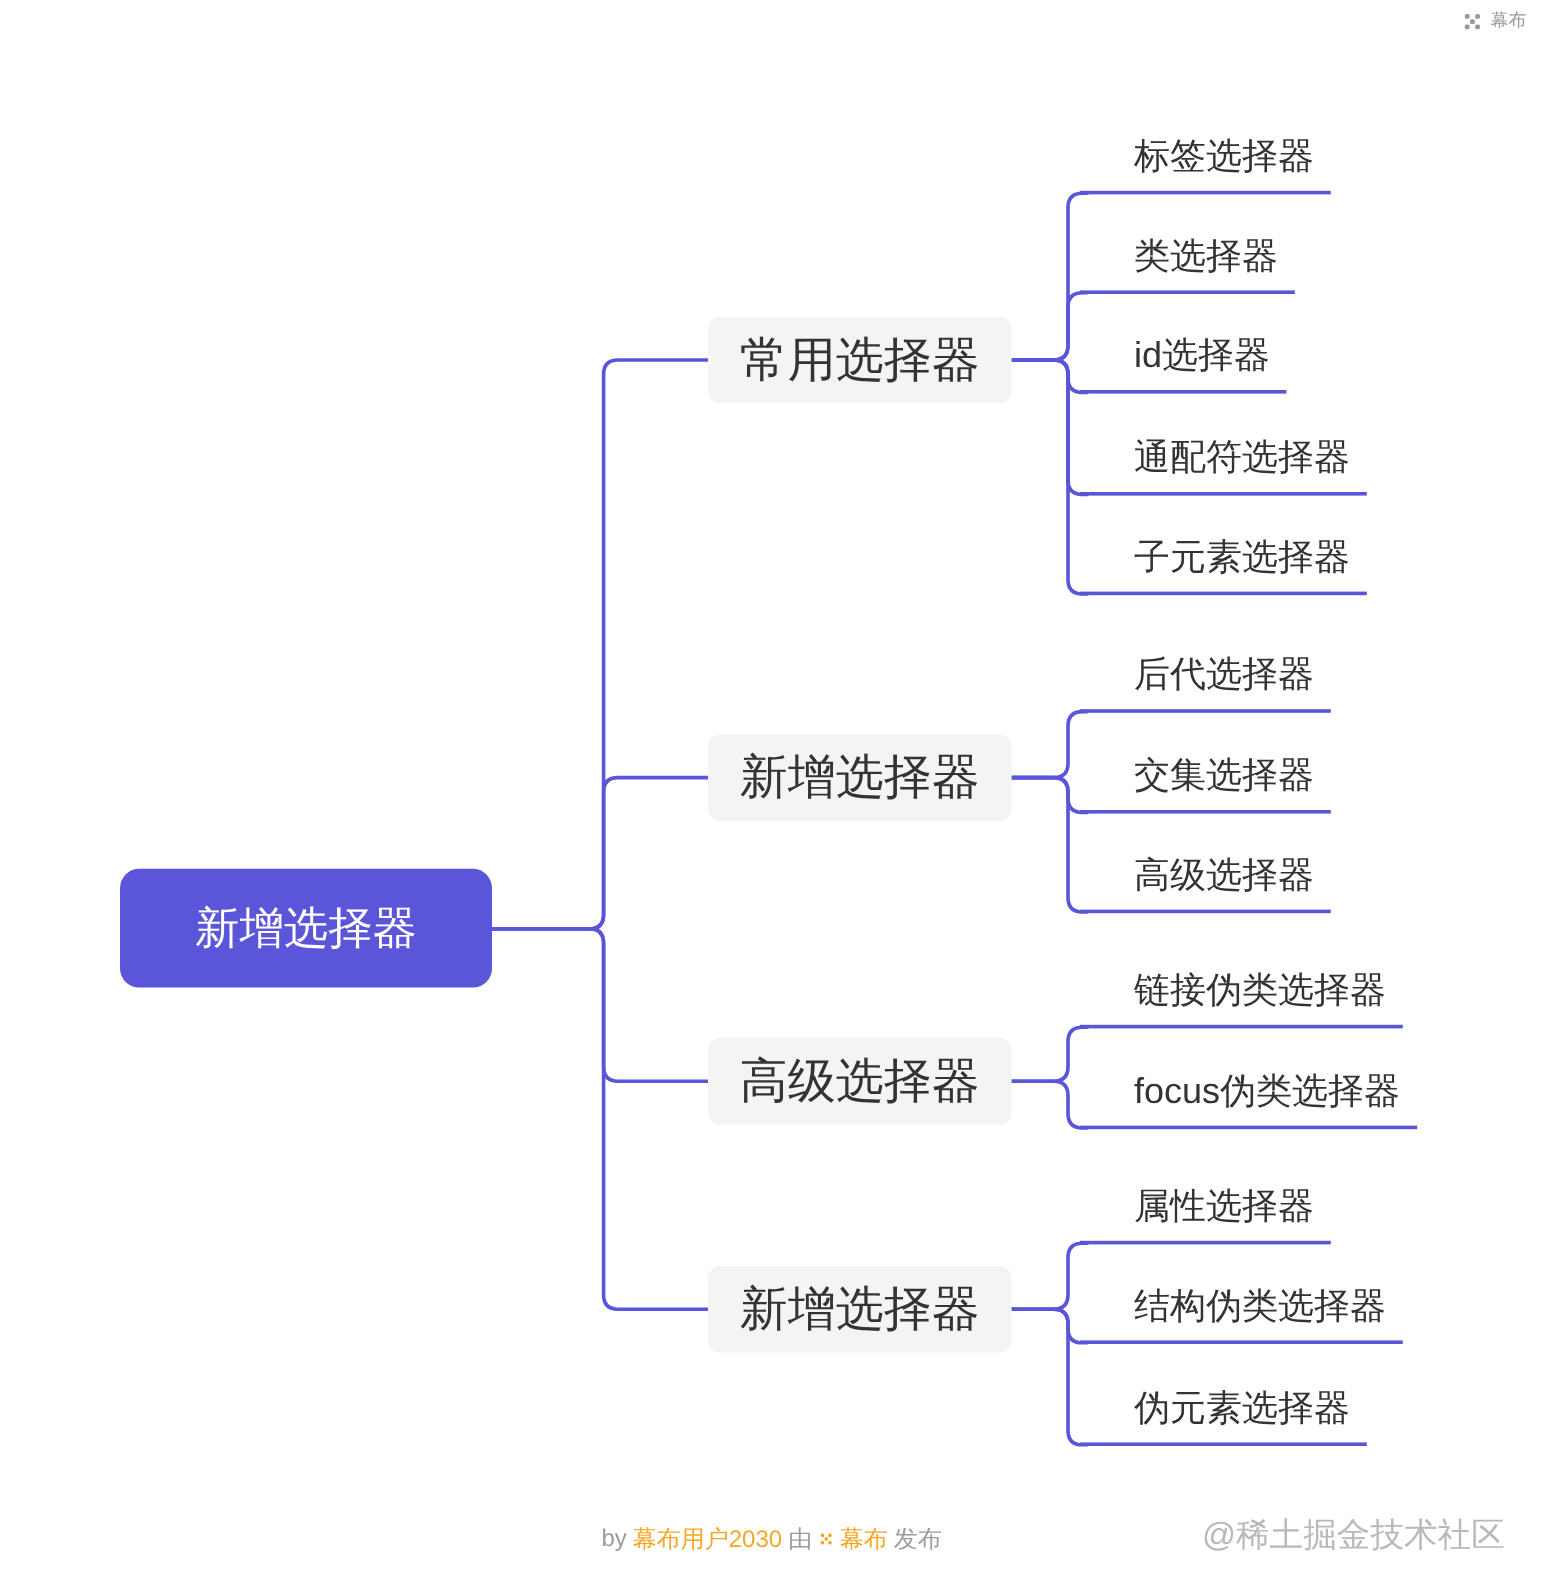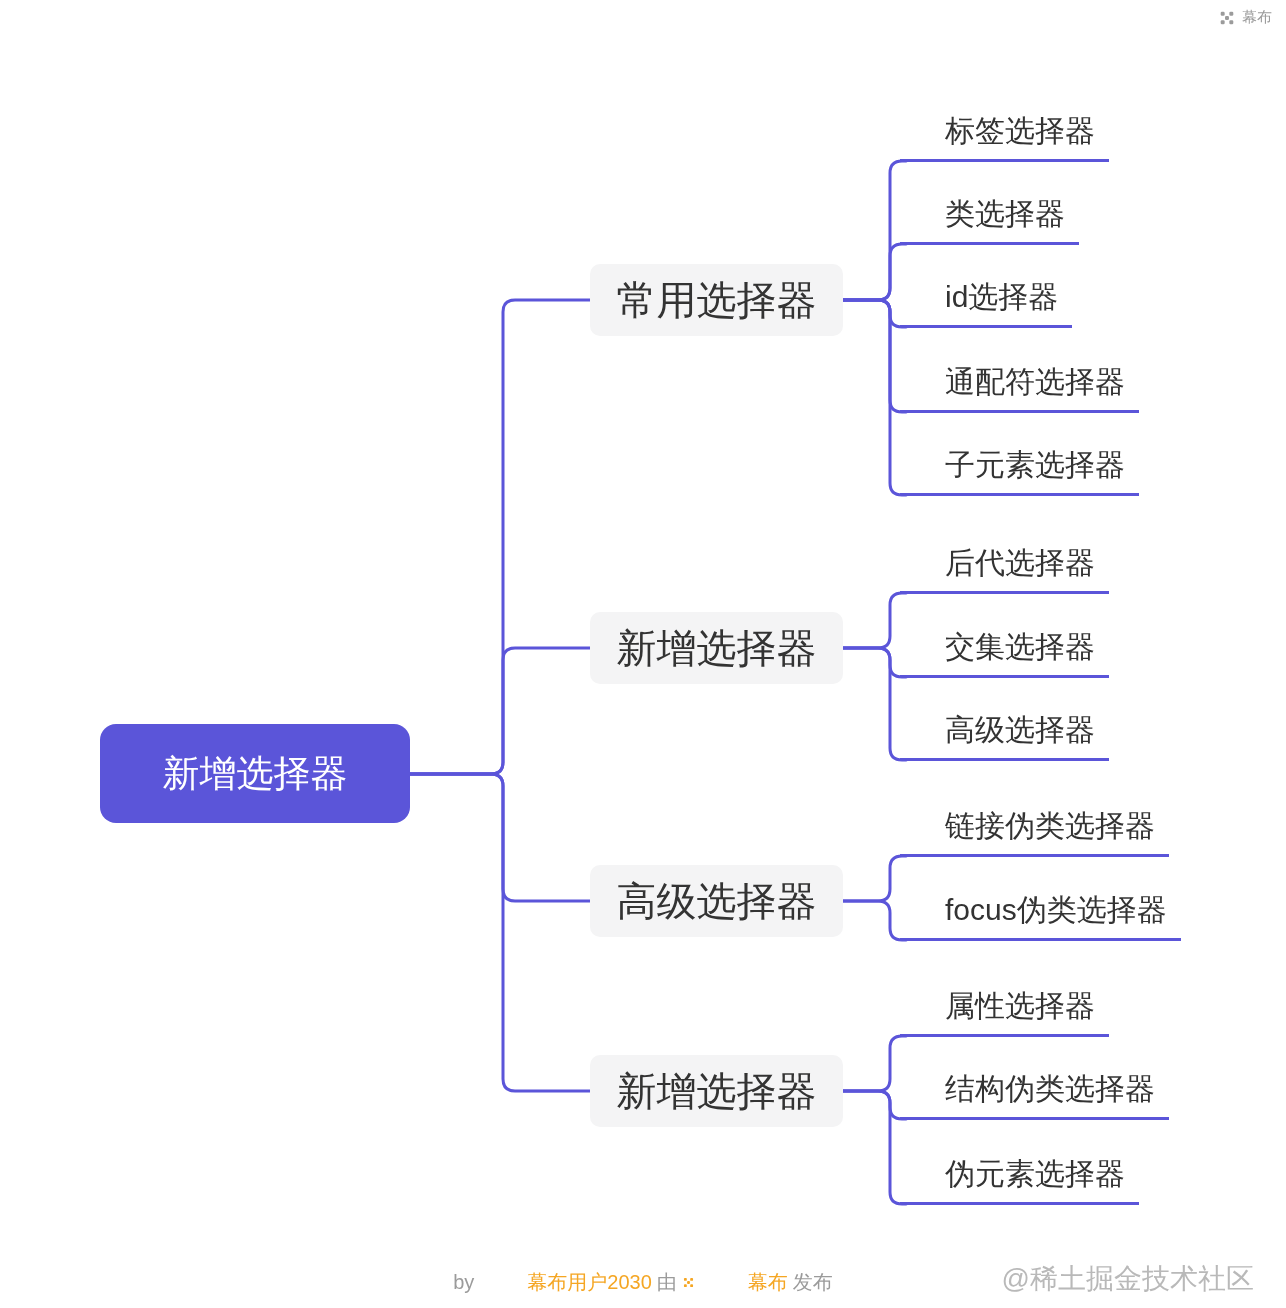--- a/index.html
+++ b/index.html
@@ -36,21 +36,21 @@
     .brand {
       position: absolute; top: 8px; right: 14px;
       display: flex; align-items: center; gap: 6px;
       color: #9b9b9b; font-size: 15px;
     }
     .footer {
       position: absolute; left: 0; right: 0; bottom: 12px;
       display: flex; justify-content: center; align-items: center; gap: 5px;
       font-size: 20px; color: #9b9b9b;
     }
-    .footer .link { color: #f5a623; cursor: pointer; margin-left: 48px; }
+    .footer .link { color: #f5a623; cursor: pointer; }
     .footer .mini-logo { display: inline-flex; align-items: center; }
     .watermark {
       position: absolute; right: 32px; bottom: 10px;
       font-size: 28px; color: #b9b9b9;
     }
   </style>
 </head>
 <body>
 
 <div class="canvas">

